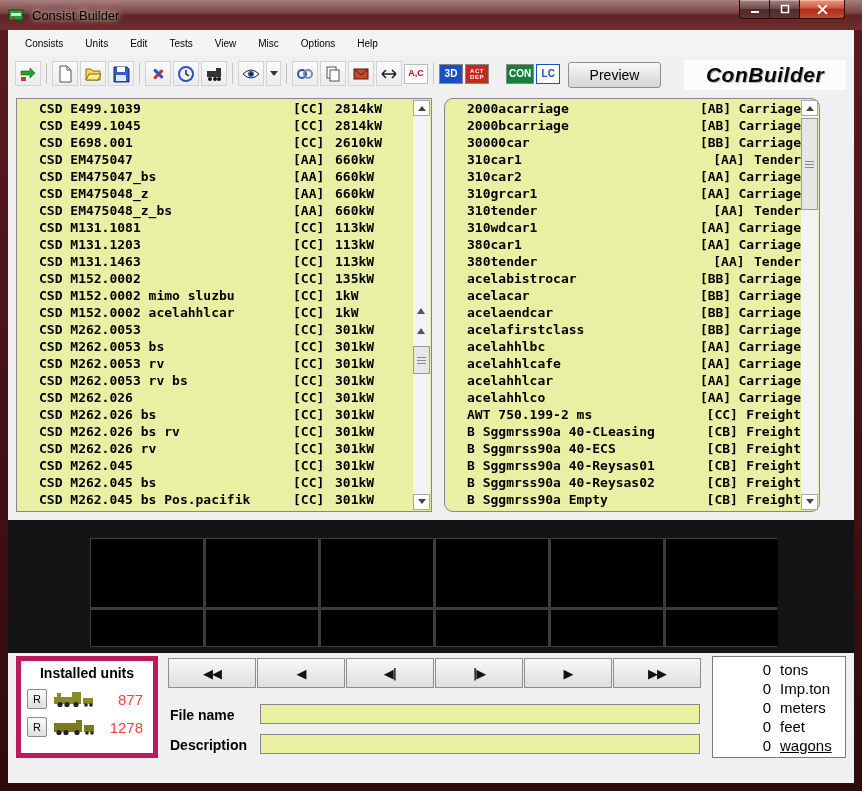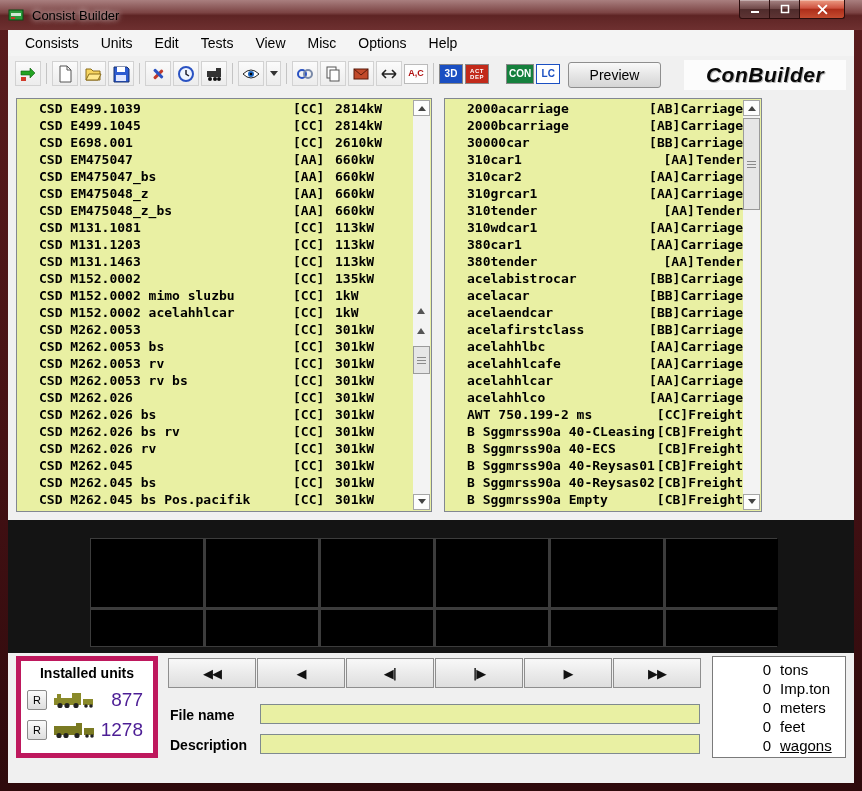--- a/index.html
+++ b/index.html
@@ -27,21 +27,21 @@
   .winbtn.close { width:46px; border-radius:0 0 3px 0;
     background:linear-gradient(180deg,#eb9c84 0%, #cf5340 45%, #ad2e1a 52%, #c44b30 100%); }
 
   
   .client { position:absolute; left:8px; top:30px; width:846px; height:753px;
     background:#f0f0f0; }
 
   
   .menubar { position:absolute; left:0; top:0; width:846px; height:26px;
     display:flex; align-items:center; padding-left:6px; background:#f4f4f4; }
-  .menu-item { font-size:14px; color:#000; padding:4px 11px; cursor:default; }
+  .menu-item { font-size:10px; color:#000; padding:4px 11px; cursor:default; }
 
   
   .toolbar { position:absolute; left:0; top:27px; width:846px; height:33px;
     display:flex; align-items:center; padding-left:6px; background:#f0f0f0; }
   .tbtn { width:26px; height:25px; margin:0 1px; border:1px solid #d2d2d2;
     background:linear-gradient(#fbfbfb,#ececec); display:flex; align-items:center;
     justify-content:center; cursor:pointer; }
   .tbtn svg { width:18px; height:18px; }
   .tbtn.narrow { width:15px; }
   .tsep { width:1px; height:21px; background:#c4c4c4; margin:0 4px; flex:0 0 auto; }
@@ -62,21 +62,21 @@
     font-size:14px; color:#000; cursor:pointer; font-family:"Liberation Sans",sans-serif; }
   .logo { position:absolute; left:676px; top:30px; width:162px; height:30px;
     background:#fcfcfc; display:flex; align-items:center; justify-content:center;
     font-size:21px; font-weight:bold; font-style:italic; color:#0a0a0a;
     text-shadow:1px 1px 0 #b5b5b5; letter-spacing:0.5px; }
 
   
   .listbox { position:absolute; top:68px; height:414px; background:#e9f0a3;
     border:1px solid #828790; }
   .listbox.engines { left:8px;  width:416px; }
-  .listbox.wagons  { left:436px; width:318px; }
+  .listbox.wagons  { left:436px; width:376px;border-radius:9px; }
   .rows { position:absolute; left:0; top:1px; right:18px; bottom:1px; overflow:hidden; }
   .lrow { display:flex; height:17px; line-height:17px; padding-left:22px;
     font-family:"DejaVu Sans Mono","Liberation Mono",monospace;
     font-size:13px; font-weight:700; color:#000; white-space:nowrap; cursor:default; }
   .c-name { width:254px; overflow:hidden; }
   .c-tag  { width:42px; }
   .c-val  { flex:1; }
 
   
   .vscroll { position:absolute; top:1px; right:1px; bottom:1px; width:17px;
@@ -103,21 +103,21 @@
 
   
   .instbox { position:absolute; left:8px; top:626px; width:142px; height:102px;
     background:#fff; border:5px solid #be185d; }
   .inst-title { font-size:14px; font-weight:bold; text-align:center; padding-top:4px; color:#000; }
   .inst-row { display:flex; align-items:center; padding:8px 10px 0 6px; }
   .rbtn { width:20px; height:20px; border:1px solid #8a8a8a; border-radius:2px;
     background:linear-gradient(#fbfbfb,#dedede); font-size:11px; color:#000;
     cursor:pointer; font-family:"Liberation Sans",sans-serif; }
   .inst-train { width:42px; height:17px; margin-left:6px; }
-  .inst-count { margin-left:auto; font-size:19px; color:#4c1d95; }
+  .inst-count { margin-left:auto; font-size:15px; color:#ef4444; }
 
   .navrow { position:absolute; left:160px; top:628px; width:533px; height:30px;
     display:flex; gap:1px; }
   .navbtn { flex:1; border:1px solid #8e8e8e; background:linear-gradient(#f8f8f8,#dedede);
     font-size:13px; font-weight:bold; color:#111; letter-spacing:-1px; cursor:pointer;
     font-family:"DejaVu Sans","Liberation Sans",sans-serif; }
 
   .field-label { position:absolute; left:162px; font-size:14px; font-weight:bold; color:#000; }
   .field-input { position:absolute; left:252px; width:440px; height:20px;
     background:#e9f0a3; border:1px solid #7f8a8f; font-size:13px; padding:0 4px;

